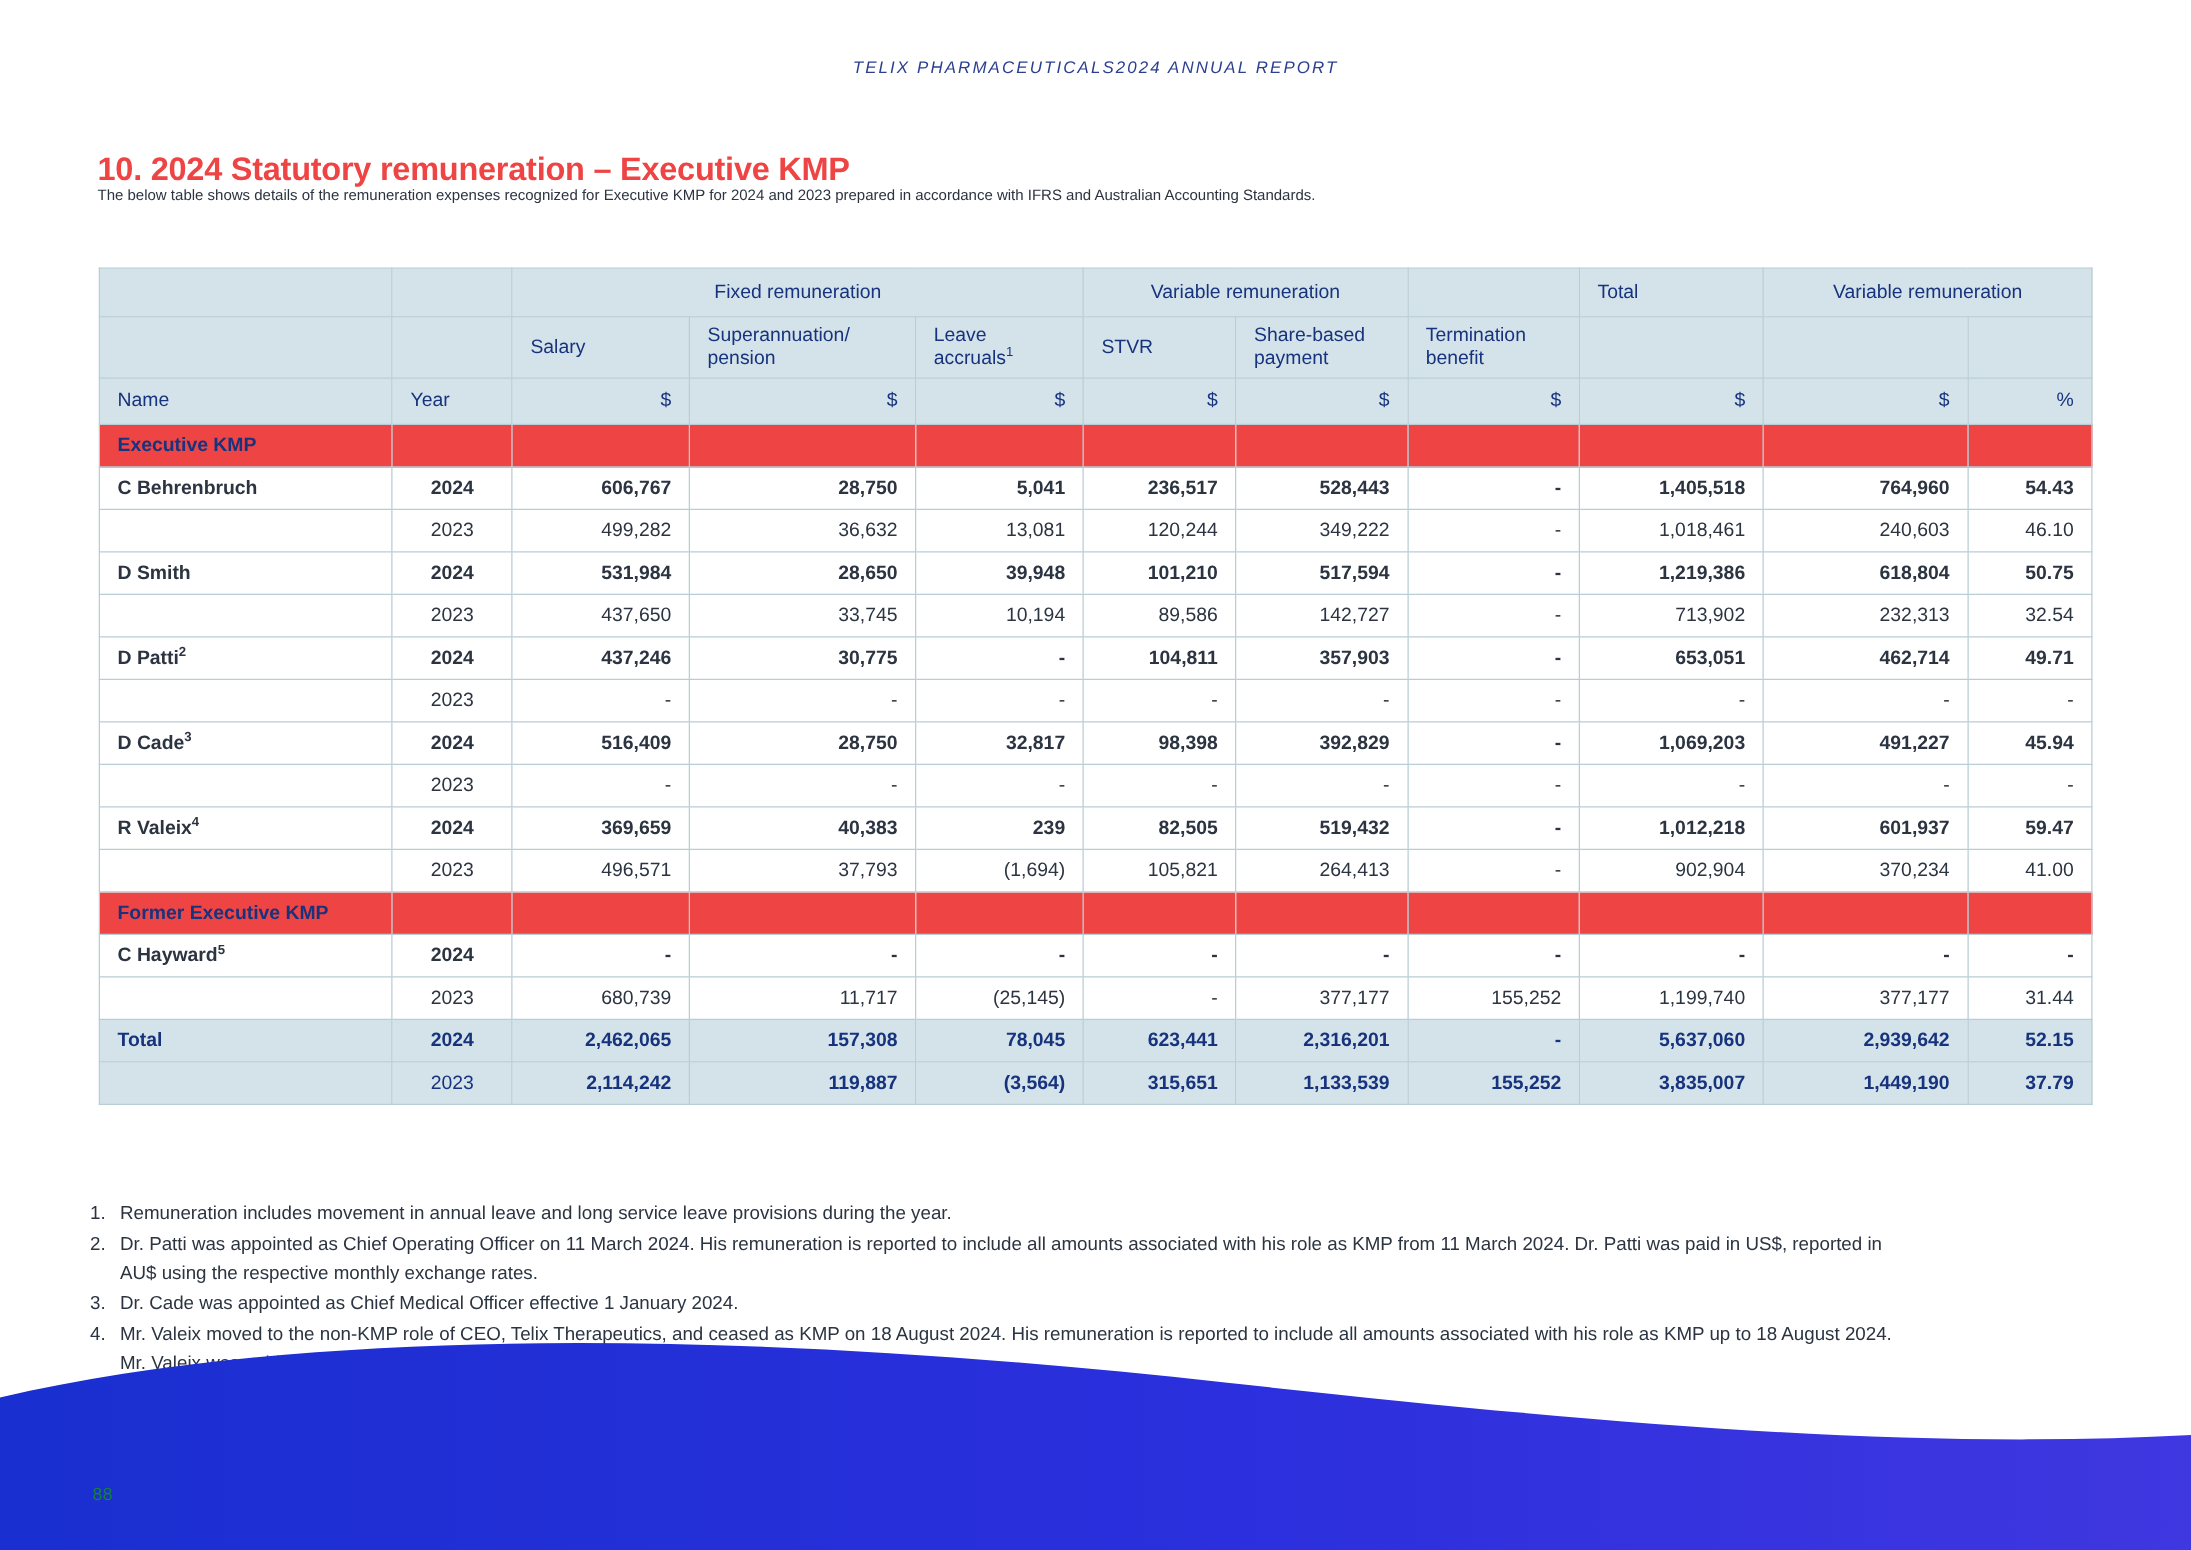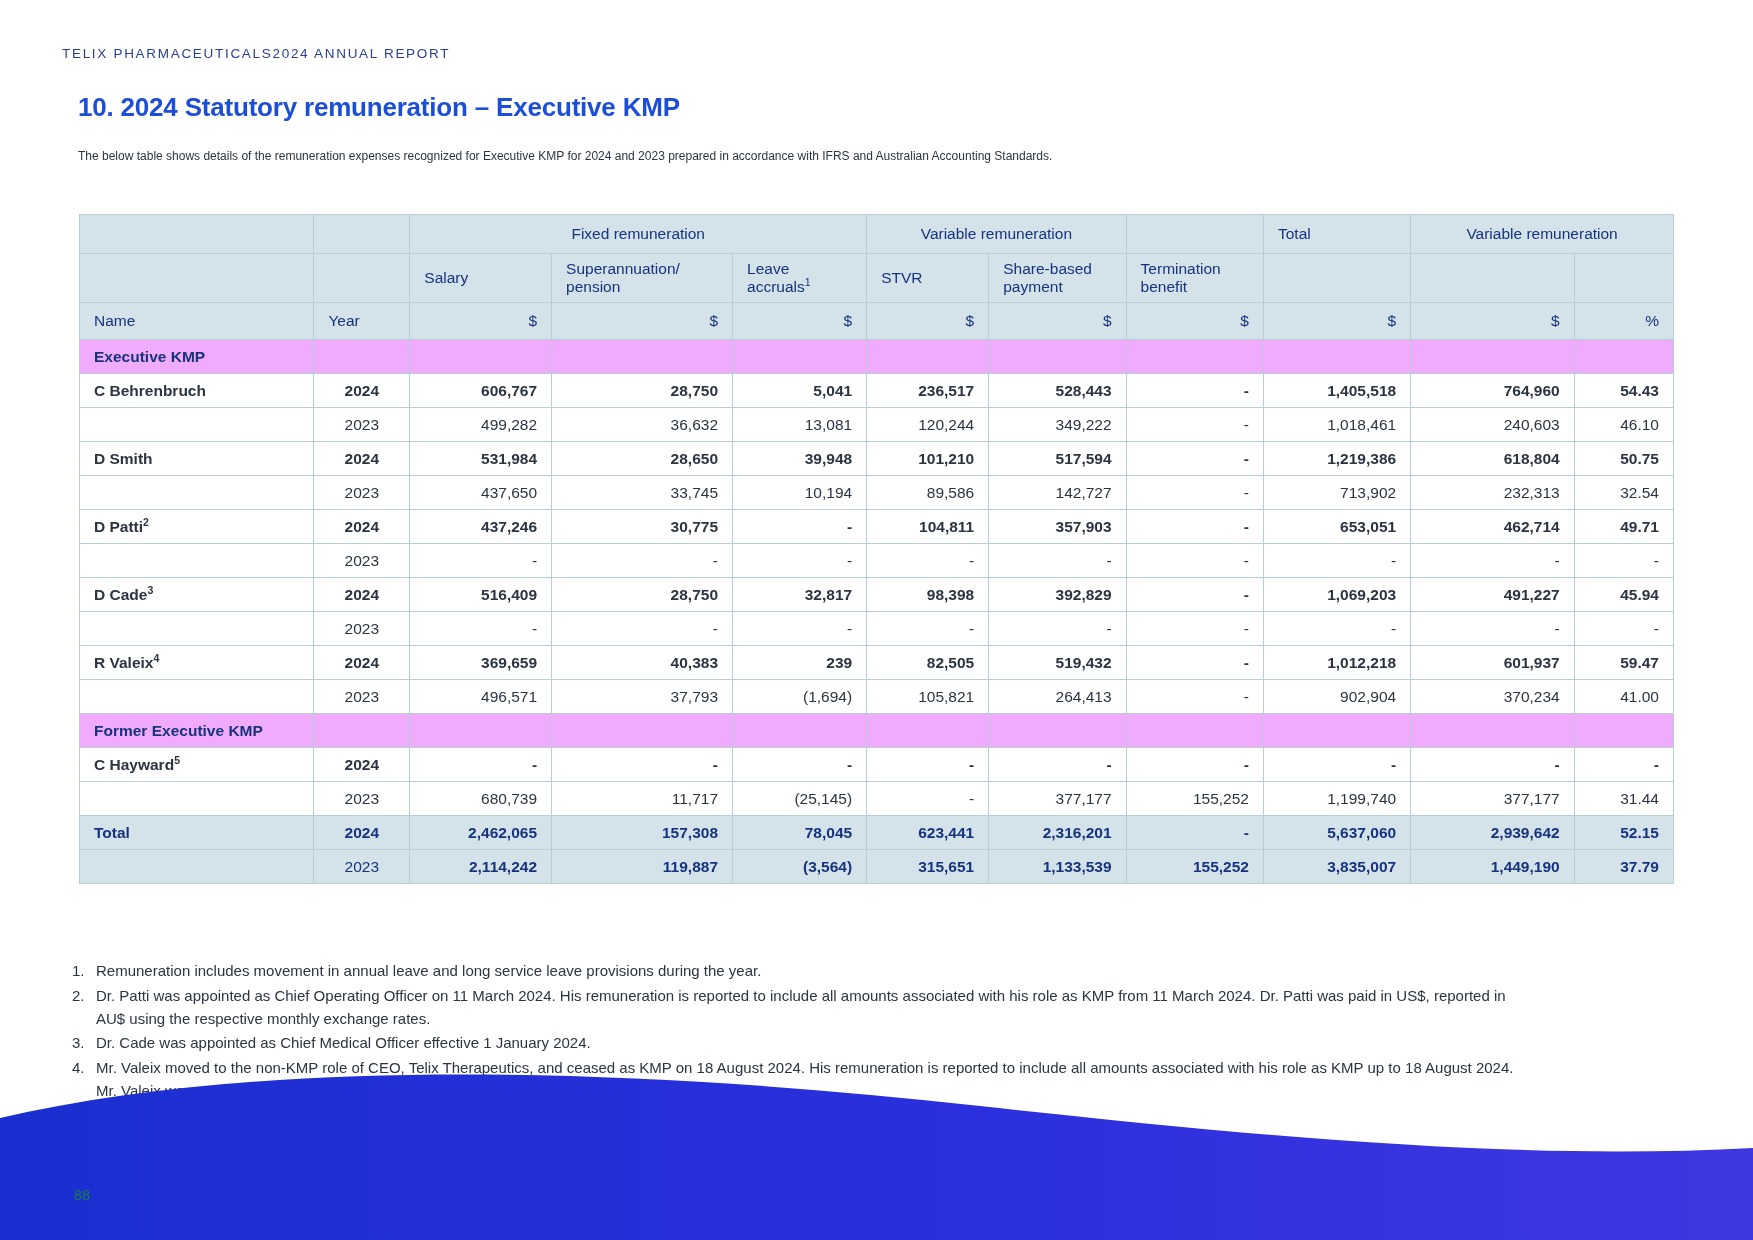--- a/index.html
+++ b/index.html
@@ -13,41 +13,42 @@
     font-family: "Liberation Sans", sans-serif;
     color: #2b3440;
     overflow: hidden;
     position: relative;
   }
 
   
   .run-header {
     position: absolute;
     top: 46px;
-    left: 62px;
+    left: 78px;
     right: 78px;
     display: flex;
-    justify-content: flex-start;
+    justify-content: center;
     align-items: baseline;
+    font-style: italic;
   }
   .run-header span {
     font-size: 13.5px;
     letter-spacing: 1.7px;
     color: #2b3f8f;
     font-weight: 500;
   }
 
   
   .section-title {
     position: absolute;
-    top: 92px;
+    top: 120px;
     left: 78px;
     font-size: 26px;
     font-weight: bold;
-    color: #1d4ed8;
+    color: #ef4444;
     letter-spacing: -0.2px;
   }
   .intro {
     position: absolute;
     top: 148px;
     left: 78px;
     width: 1600px;
     font-size: 12px;
     line-height: 1.42;
     color: #2b3440;
@@ -79,21 +80,21 @@
   .hd { background: #d4e3e9; color: #17337e; font-weight: bold; margin-left: 20px; }
   .hd-top td { height: 38px; }
   .hd-sub td { height: 48px; vertical-align: bottom; padding-bottom: 6px; }
   .hd-unit td { height: 36px; }
   .hd td.l { text-align: left; }
 
   .grp-label { text-align: center !important; }
 
   
   tr.group td {
-    background: #f0abfc;
+    background: #ef4444;
     color: #17337e;
     font-weight: bold;
     height: 33px;
   }
   tr.group td.name { text-align: left; padding-left: 14px; }
 
   
   tr.data td { height: 33px; color: #2b3440; }
   tr.data.y2024 td { font-weight: bold; }
   tr.data td.name { text-align: left; }

